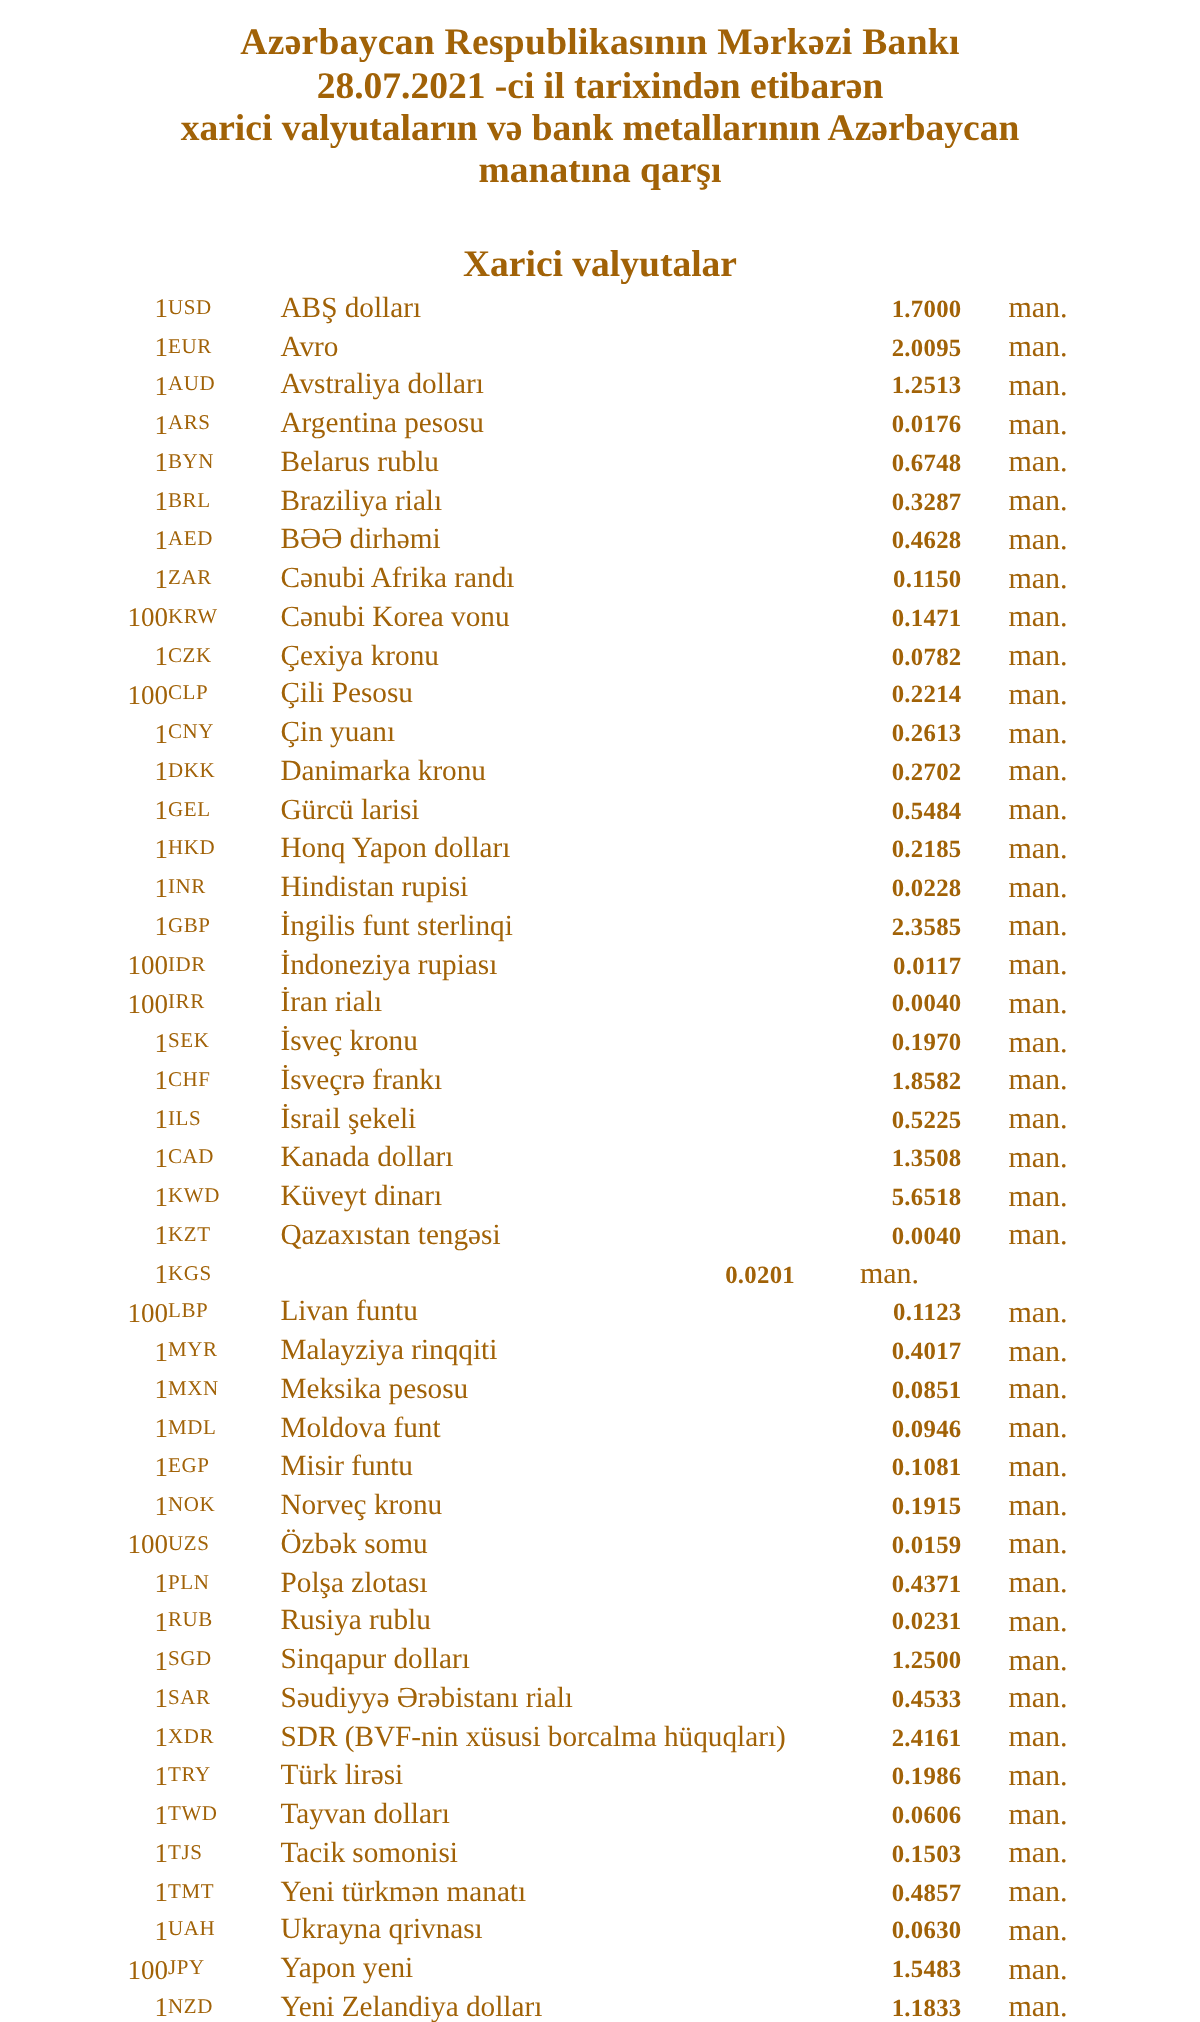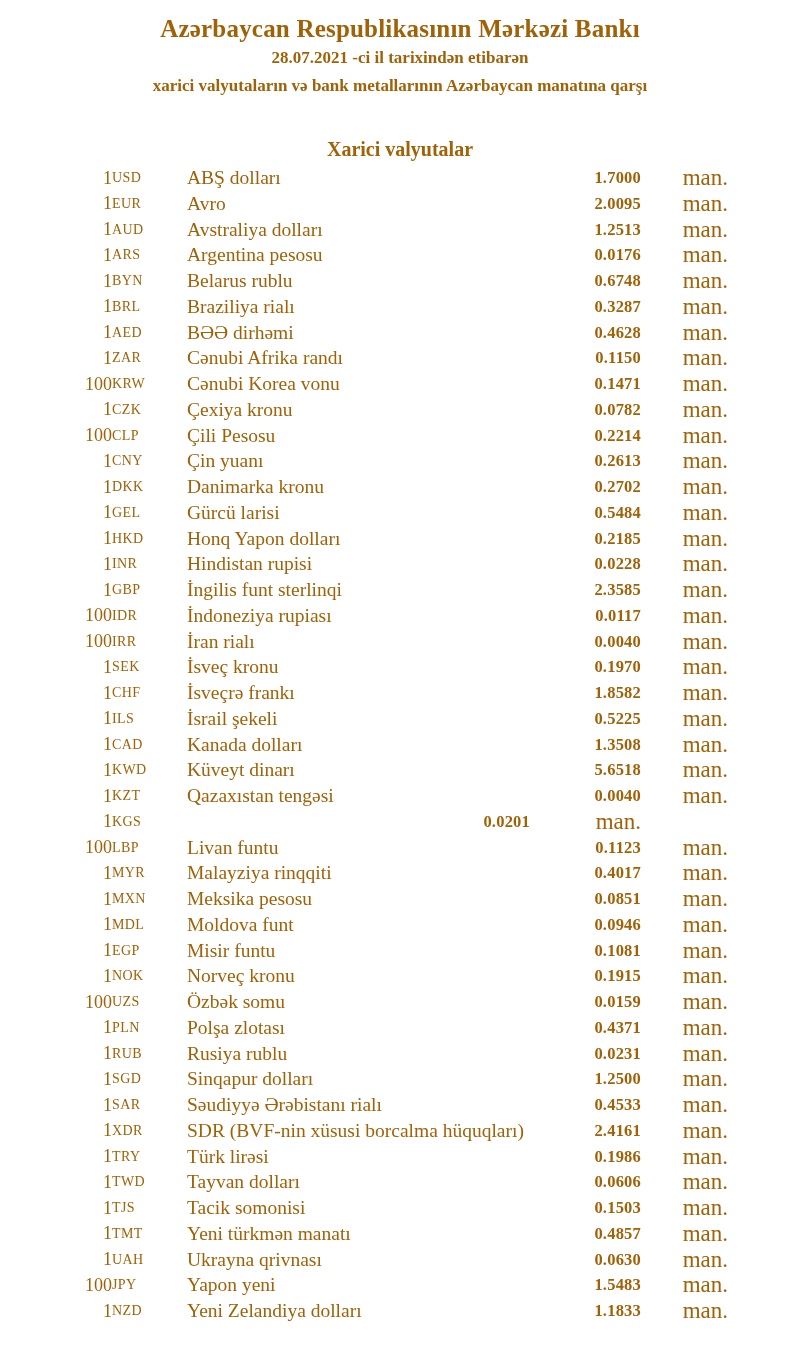--- a/index.html
+++ b/index.html
@@ -21,27 +21,27 @@
   }
   .title {
     text-align: center;
     font-size: 25px;
     font-weight: bold;
     line-height: 31px;
     letter-spacing: 0.2px;
   }
   .sub {
     text-align: center;
-    font-size: 17px;
+    font-size: 25px;
     font-weight: bold;
     line-height: 28px;
   }
   .section-title {
     text-align: center;
-    font-size: 20px;
+    font-size: 25px;
     font-weight: bold;
     line-height: 26px;
     margin-top: 36px;
   }
   .table {
     margin-top: 3px;
   }
   .row {
     display: grid;
     grid-template-columns: 40px 62px 1fr 111px 87px;
@@ -63,23 +63,23 @@
     padding-left: 13px;
     font-size: 19.5px;
   }
   .rate {
     text-align: right;
     font-weight: bold;
     font-size: 16.5px;
     letter-spacing: 0.2px;
   }
   .unit {
-    text-align: right;
+    text-align: center;
     padding-left: 15px;
-    font-size: 23px;
+    font-size: 20px;
   }
 </style>
 </head>
 <body>
 
 <div class="page">
   <div class="title">Azərbaycan Respublikasının Mərkəzi Bankı</div>
   <div class="sub">28.07.2021 -ci il tarixindən etibarən</div>
   <div class="sub">xarici valyutaların və bank metallarının Azərbaycan manatına qarşı</div>
 

